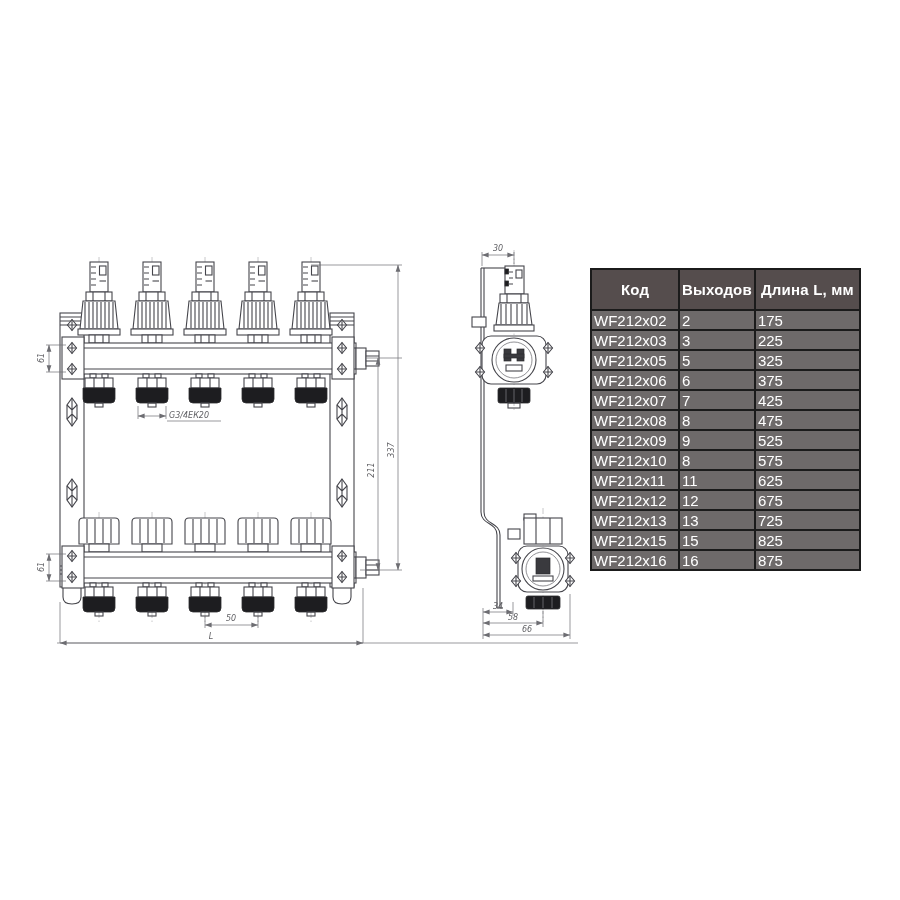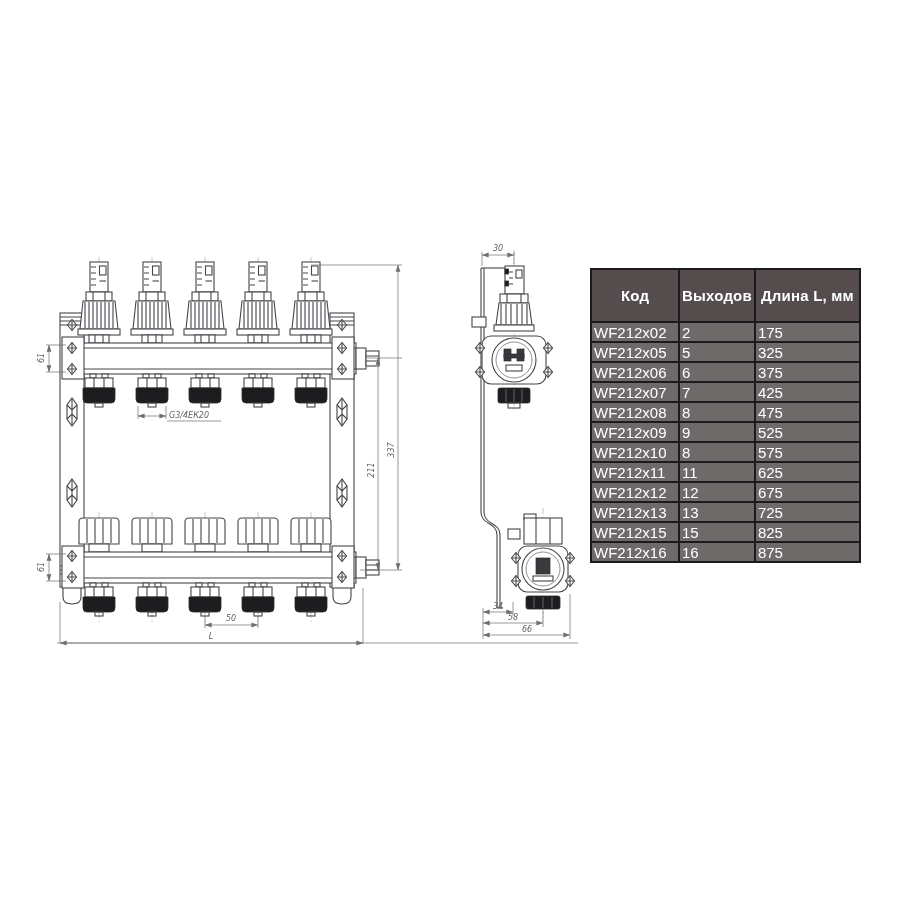--- a/index.html
+++ b/index.html
@@ -22,21 +22,21 @@
   .cl{stroke:#9a9aa0;stroke-width:.55;fill:none;stroke-dasharray:6 2.5 1.5 2.5;}
   .dim{stroke:#6d6d72;stroke-width:.7;fill:none;}
   .dt{font-size:8px;font-style:italic;fill:#5f5f63;}
 
   
   .spec-table{position:absolute;left:590px;top:268px;}
   .spec-table table{border-collapse:collapse;table-layout:fixed;}
   .spec-table col.c1{width:88px;} .spec-table col.c2{width:74px;} .spec-table col.c3{width:105px;}
   .spec-table th{
     background:var(--header_bg);color:var(--text);
-    font-size:15px;font-weight:700;height:23px;padding:14px 2px;
+    font-size:15px;font-weight:700;height:23px;padding:8px 2px;
     border:2px solid var(--border);text-align:center;letter-spacing:.2px;
   }
   .spec-table td{
     background:var(--row_bg);color:var(--text);
     font-size:15px;font-weight:400;height:18px;padding:0 2px;
     border:2px solid var(--border);text-align:left;
   }
 </style>
 </head>
 <body>
@@ -287,20 +287,25 @@
           <th>Длина L, мм</th>
         </tr>
       </thead>
       <tbody>
           <tr>
             <td>WF212x02</td>
             <td>2</td>
             <td>175</td>
           </tr>
           <tr>
+            <td>WF212x03</td>
+            <td>3</td>
+            <td>225</td>
+          </tr>
+          <tr>
             <td>WF212x05</td>
             <td>5</td>
             <td>325</td>
           </tr>
           <tr>
             <td>WF212x06</td>
             <td>6</td>
             <td>375</td>
           </tr>
           <tr>

